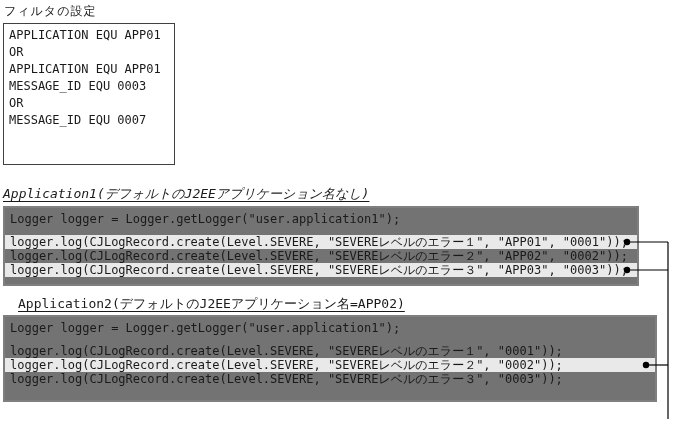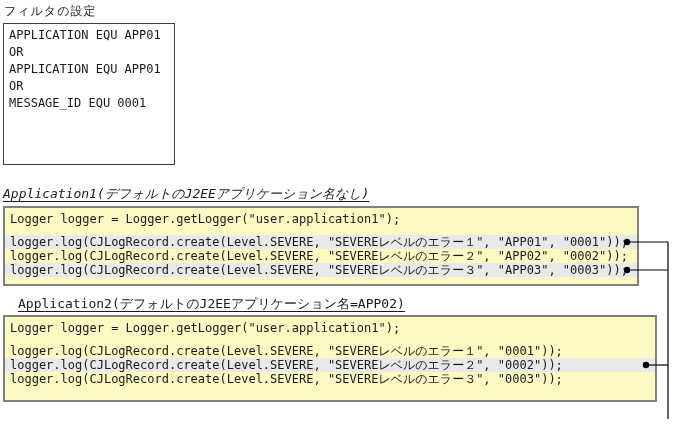--- a/index.html
+++ b/index.html
@@ -33,21 +33,21 @@
     font-size: 13px;
     text-decoration: underline;
     text-underline-offset: 3px;
     white-space: pre;
   }
   #app1-heading { left: 3px; top: 185px; font-style: italic; }
   #app2-heading { left: 18px; top: 295px; }
   .code-box {
     box-sizing: border-box;
     border: 2px solid #7f7f7f;
-    background: #fef9c3;
+    background: #737373;
     padding-top: 3px;
   }
   #app1-box { left: 3px; top: 206px; width: 636px; height: 80px; }
   #app2-box { left: 3px; top: 315px; width: 654px; height: 87px; }
   .decl-line {
     font-size: 12px;
     line-height: 17px;
     padding-left: 5px;
     white-space: pre;
   }
@@ -75,22 +75,23 @@
 </style>
 </head>
 <body>
 
 <div class="abs" id="filter-title">フィルタの設定</div>
 
 <div class="abs" id="filter-box">
   <div class="filter-line">APPLICATION EQU APP01</div>
   <div class="filter-line">OR</div>
   <div class="filter-line">APPLICATION EQU APP01</div>
+  <div class="filter-line">MESSAGE_ID EQU 0003</div>
   <div class="filter-line">OR</div>
-  <div class="filter-line">MESSAGE_ID EQU 0001</div>
+  <div class="filter-line">MESSAGE_ID EQU 0007</div>
 </div>
 
 <div class="abs section-heading" id="app1-heading">Application1(デフォルトのJ2EEアプリケーション名なし)</div>
 
 <div class="abs code-box" id="app1-box">
   <div class="decl-line">Logger logger = Logger.getLogger("user.application1");</div>
   <div class="log-rows">
     <div class="log-row hl">logger.log(CJLogRecord.create(Level.SEVERE, "SEVEREレベルのエラー１", "APP01", "0001"));</div>
     <div class="log-row">logger.log(CJLogRecord.create(Level.SEVERE, "SEVEREレベルのエラー２", "APP02", "0002"));</div>
     <div class="log-row hl">logger.log(CJLogRecord.create(Level.SEVERE, "SEVEREレベルのエラー３", "APP03", "0003"));</div>

